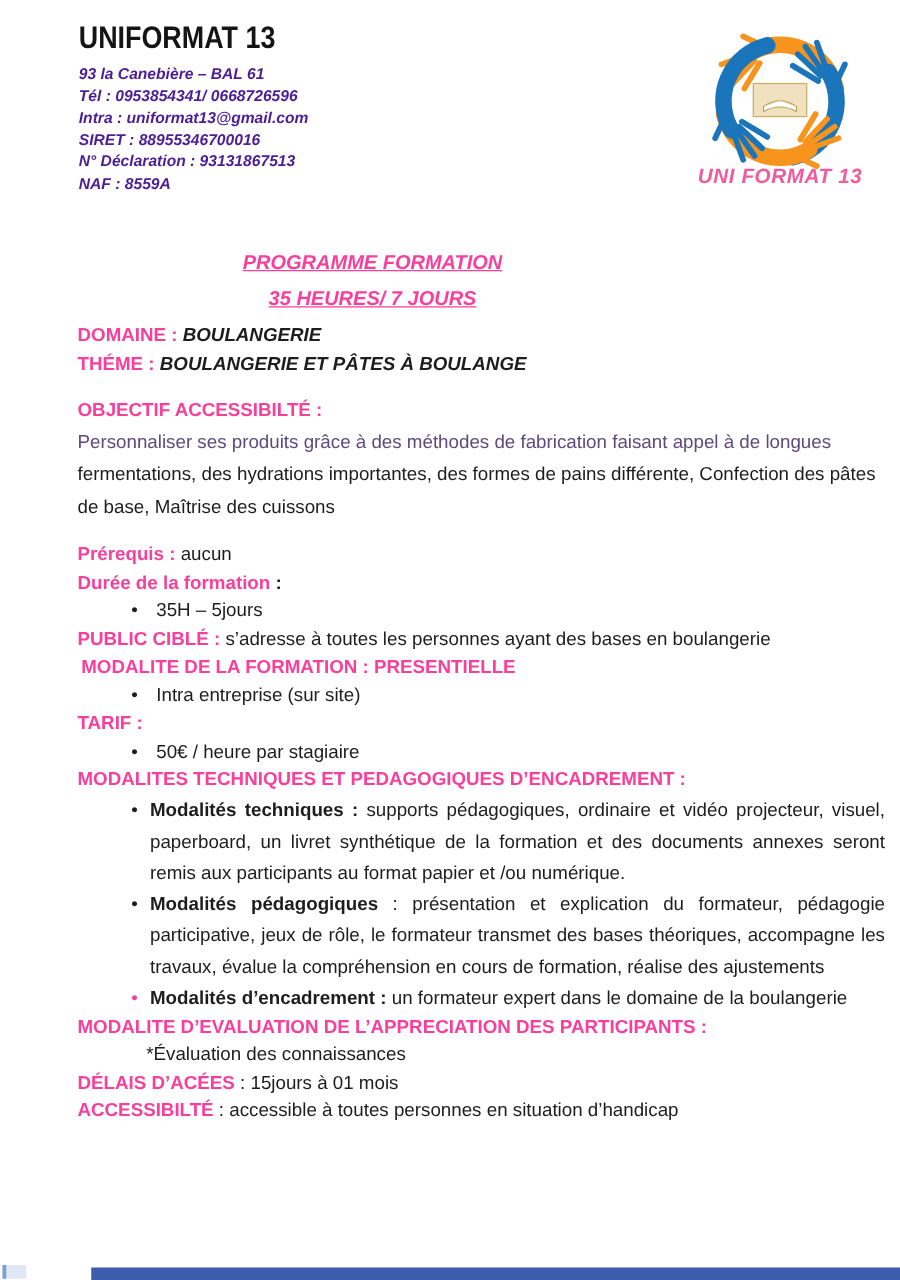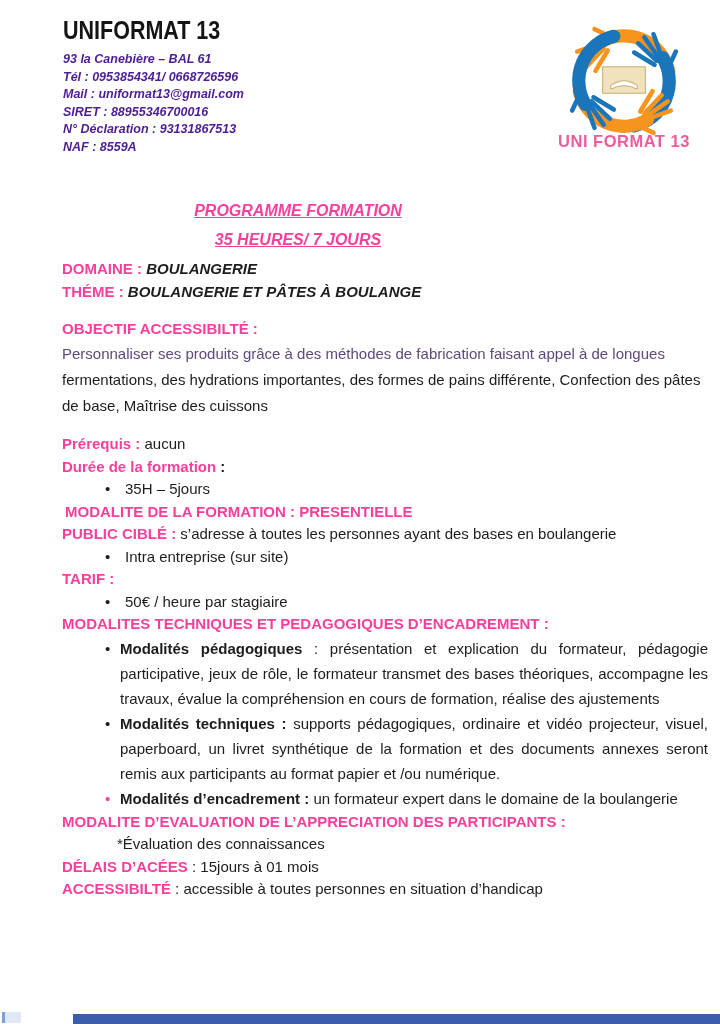--- a/index.html
+++ b/index.html
@@ -19,21 +19,21 @@
   }
   .company-line {
     font-size:12.5px; font-weight:bold; font-style:italic;
     line-height:17.6px; color:#4c1d95; white-space:nowrap;
   }
 
   .logo-block { position:absolute; top:20px; right:10px; width:172px; text-align:center; }
   .logo-svg { display:block; margin:0 auto; }
   .logo-text {
     color:var(--logo_pink,#ef5b9d); font-size:16.5px; font-weight:600;
-    letter-spacing:0.5px; margin-top:-6px; white-space:nowrap;
+    letter-spacing:0.5px; margin-top:-6px; white-space:nowrap;font-style:italic;
   }
 
   
   .doc-title { position:absolute; top:196px; left:0; width:596px; text-align:center; }
   .title-line {
     color:var(--pink,#f93f9c); font-weight:bold; font-style:italic;
     text-decoration:underline; font-size:16px; line-height:29px;
   }
 
   
@@ -74,21 +74,21 @@
 </style>
 </head>
 <body>
 
 <div class="page">
 
   <div class="company-block">
     <div class="company-name">UNIFORMAT 13</div>
     <div class="company-line">93 la Canebière – BAL 61</div>
     <div class="company-line">Tél : 0953854341/ 0668726596</div>
-    <div class="company-line">Mail : uniformat13@gmail.com</div>
+    <div class="company-line">Intra : uniformat13@gmail.com</div>
     <div class="company-line">SIRET : 88955346700016</div>
     <div class="company-line">N° Déclaration : 93131867513</div>
     <div class="company-line">NAF : 8559A</div>
   </div>
 
   <div class="logo-block">
     <svg class="logo-svg" width="130" height="118" viewBox="-63 -60 126 116" xmlns="http://www.w3.org/2000/svg">
       <defs>
         <g id="hand" fill="none" stroke-linecap="round">
           <path d="M 44 -10 A 45 45 0 0 0 -23 -38" stroke-width="13"></path>
@@ -132,37 +132,37 @@
     </div>
 
     <div class="line prerequis">
       <span class="pink">Prérequis : </span><span> aucun</span>
     </div>
     <div class="line">
       <span class="pink">Durée de la formation</span><span class="bold"> :</span>
     </div>
     <div class="bullet1">35H – 5jours</div>
 
-    <div class="line pink indent-sm">MODALITE DE LA FORMATION : PRESENTIELLE</div>
-
     <div class="line">
       <span class="pink">PUBLIC CIBLÉ : </span><span>s’adresse à toutes les personnes ayant des bases en boulangerie</span>
     </div>
+
+    <div class="line pink indent-sm">MODALITE DE LA FORMATION : PRESENTIELLE</div>
     <div class="bullet1">Intra entreprise (sur site)</div>
 
     <div class="line pink">TARIF :</div>
     <div class="bullet1">50€ / heure par stagiaire</div>
 
     <div class="line pink">MODALITES TECHNIQUES ET PEDAGOGIQUES D’ENCADREMENT :</div>
 
     <div class="bullet2">
-      <span class="bold">Modalités pédagogiques</span><span> : présentation et explication du formateur, pédagogie participative, jeux de rôle, le formateur transmet des bases théoriques, accompagne les travaux, évalue la compréhension en cours de formation, réalise des ajustements</span>
+      <span class="bold">Modalités techniques :</span><span> supports pédagogiques, ordinaire et vidéo projecteur, visuel, paperboard, un livret synthétique de la formation et des documents annexes seront remis aux participants au format papier et /ou numérique.</span>
     </div>
     <div class="bullet2">
-      <span class="bold">Modalités techniques :</span><span> supports pédagogiques, ordinaire et vidéo projecteur, visuel, paperboard, un livret synthétique de la formation et des documents annexes seront remis aux participants au format papier et /ou numérique.</span>
+      <span class="bold">Modalités pédagogiques</span><span> : présentation et explication du formateur, pédagogie participative, jeux de rôle, le formateur transmet des bases théoriques, accompagne les travaux, évalue la compréhension en cours de formation, réalise des ajustements</span>
     </div>
     <div class="bullet2 pinkdot">
       <span class="bold">Modalités d’encadrement :</span><span> un formateur expert dans le domaine de la boulangerie</span>
     </div>
 
     <div class="line pink">MODALITE D’EVALUATION DE L’APPRECIATION DES PARTICIPANTS :</div>
     <div class="eval-item">*Évaluation des connaissances</div>
 
     <div class="line">
       <span class="pink">DÉLAIS D’ACÉES</span><span> : 15jours à 01 mois</span>

